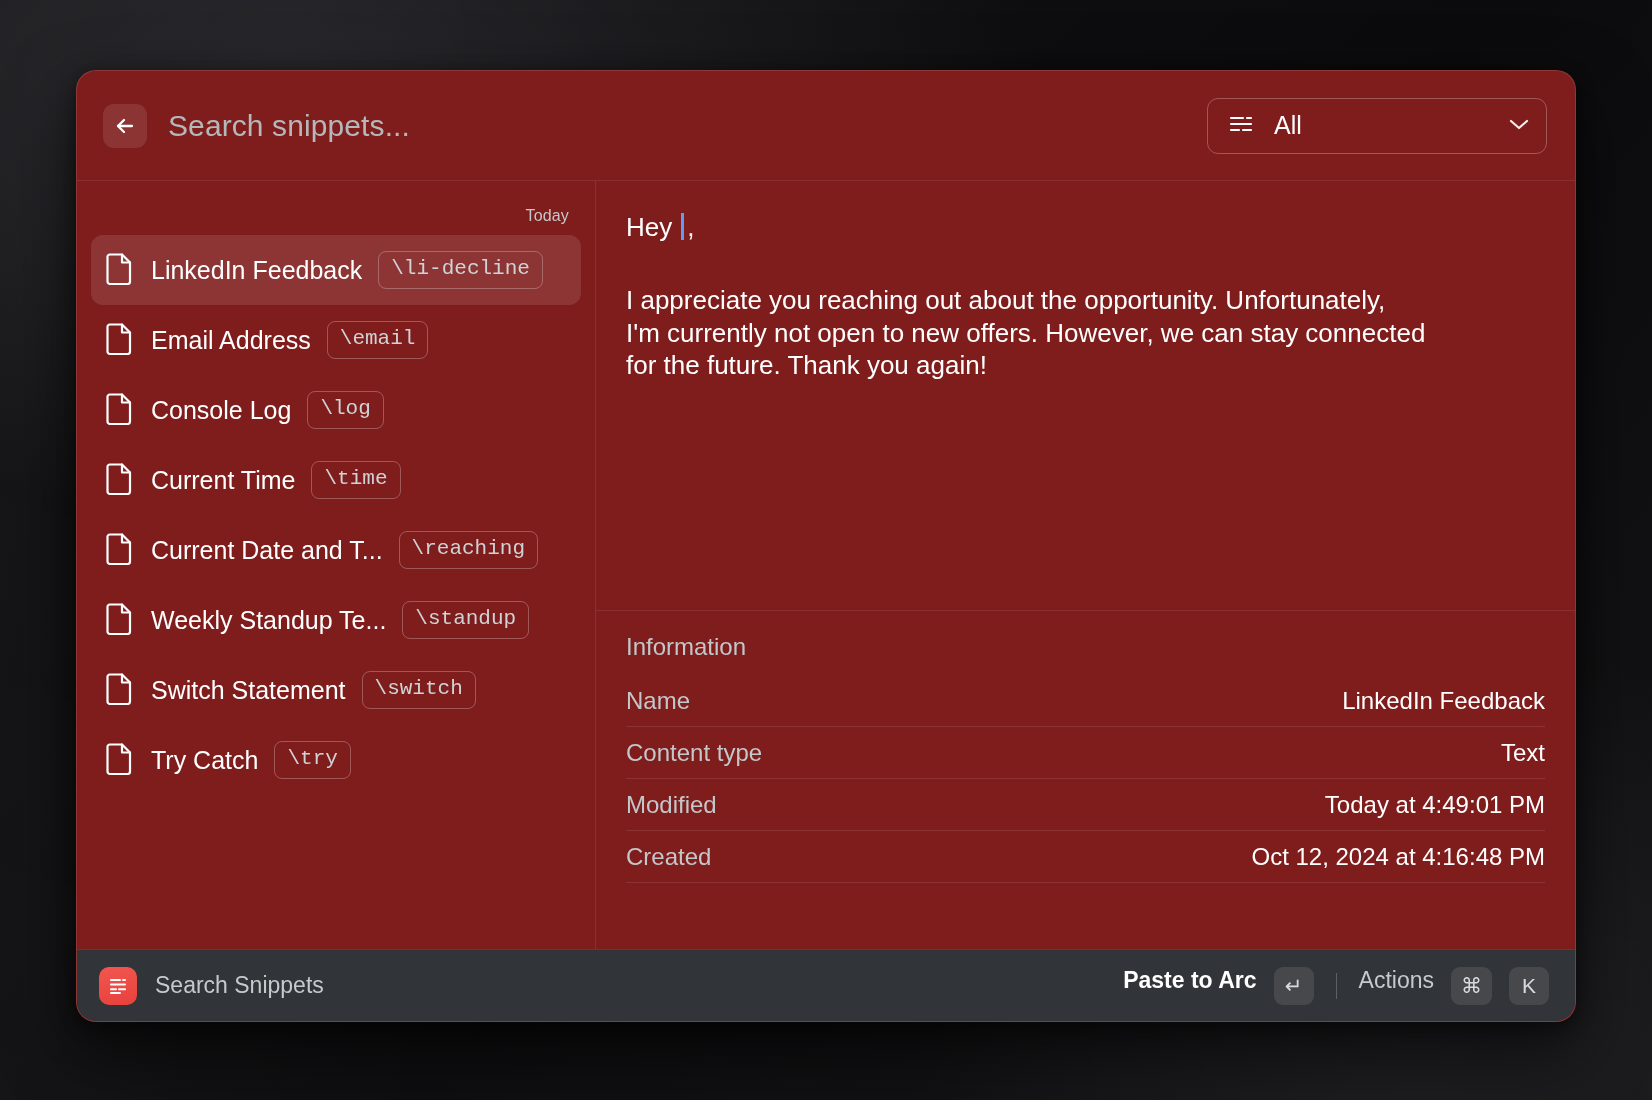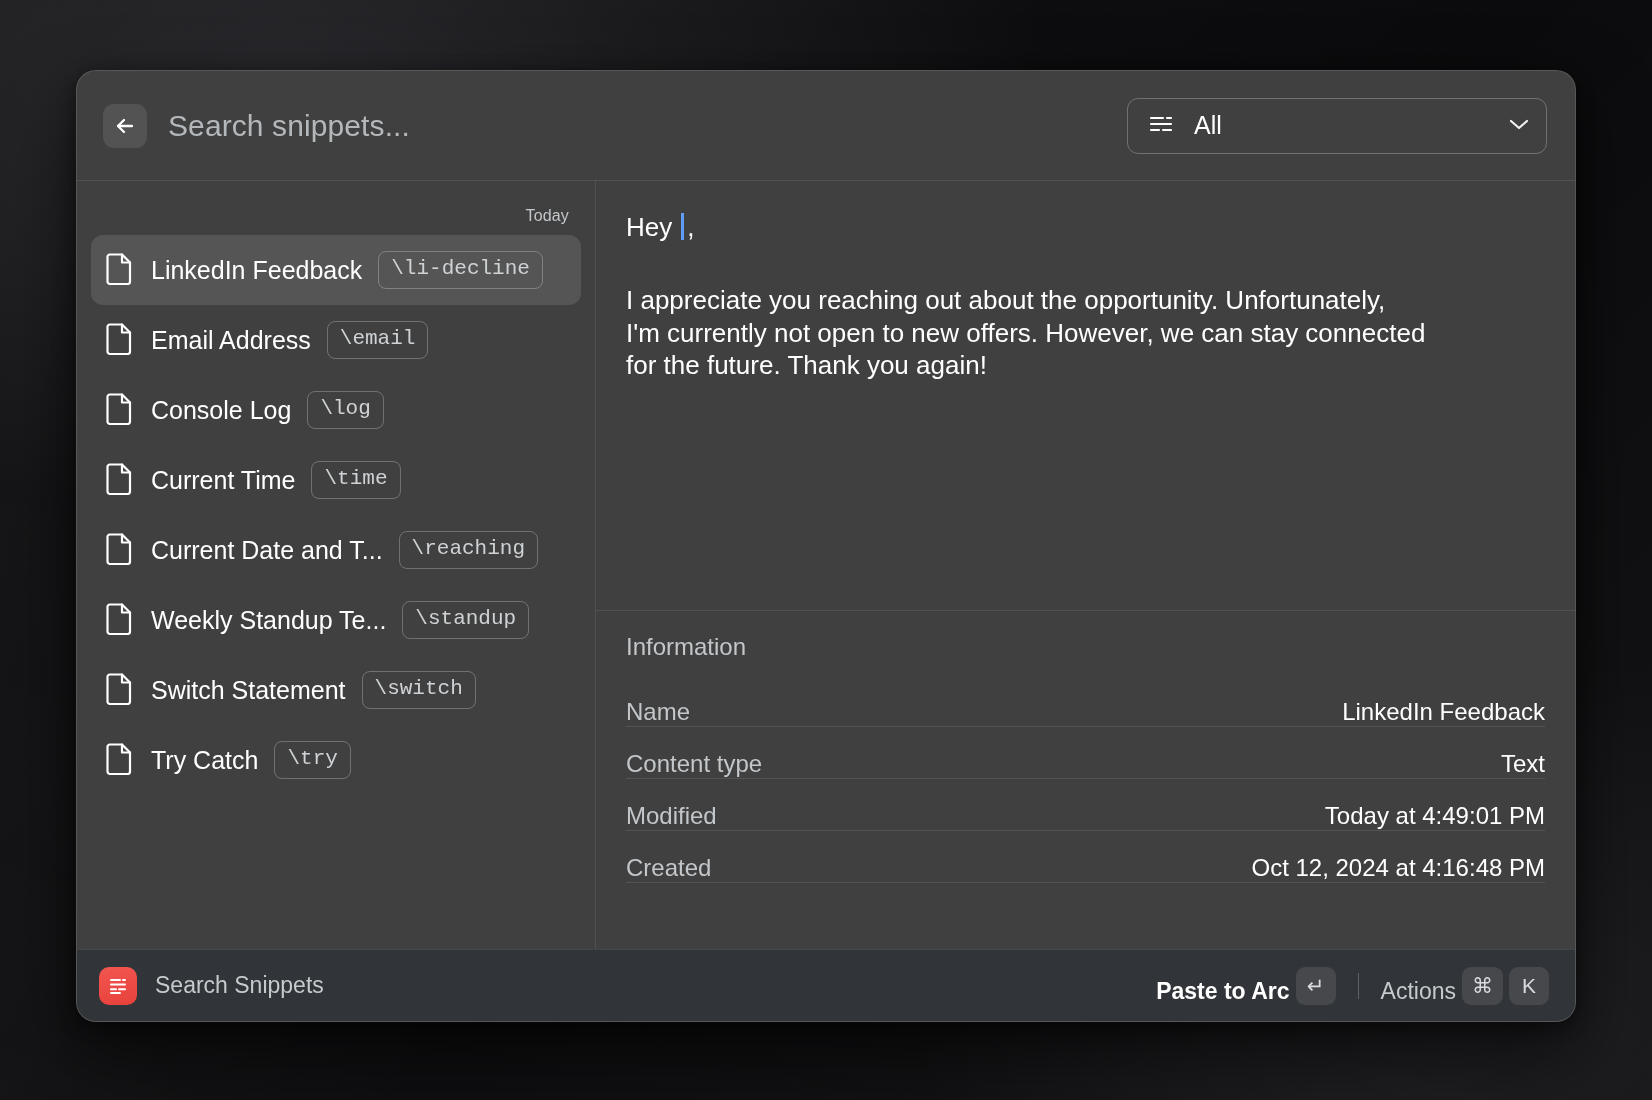--- a/index.html
+++ b/index.html
@@ -34,21 +34,21 @@
       linear-gradient(15deg, rgba(255,255,255,0.015) 0%, rgba(255,255,255,0) 45%);
   }
 
   
   #window {
     position: absolute;
     left: 76px;
     top: 70px;
     width: 1500px;
     height: 952px;
-    background: #404040;
+    background: #7f1d1d;
     border-radius: 20px;
     border: 1px solid rgba(255,255,255,0.12);
     box-shadow:
       0 28px 70px rgba(0,0,0,0.62),
       0 4px 18px rgba(0,0,0,0.45);
     overflow: hidden;
     display: flex;
     flex-direction: column;
   }
 
@@ -84,21 +84,21 @@
     outline: none;
     color: #ffffff;
     font-family: "Liberation Sans", sans-serif;
     font-size: 30px;
     letter-spacing: 0.1px;
   }
   #search-input::placeholder { color: #b4b8bb; opacity: 1; }
 
   .filter-select {
     flex: 0 0 auto;
-    width: 420px;
+    width: 340px;
     height: 56px;
     border: 1px solid rgba(255,255,255,0.26);
     border-radius: 11px;
     display: flex;
     align-items: center;
     padding: 0 16px 0 20px;
     cursor: pointer;
     margin-left: 20px;
   }
   .filter-icon { flex: 0 0 auto; display: block; margin-right: 20px; }
@@ -212,21 +212,21 @@
   }
 
   .info-title {
     color: #c3c7ca;
     font-size: 24px;
     padding-bottom: 14px;
   }
 
   .info-row {
     display: flex;
-    align-items: flex-end;
+    align-items: center;
     justify-content: space-between;
     height: 52px;
     border-bottom: 1px solid rgba(255,255,255,0.10);
   }
   .info-row:first-of-type { border-top: none; }
   .info-key { color: #c3c7ca; font-size: 24px; }
   .info-val { color: #ffffff; font-size: 24px; text-align: right; }
 
   
   #footer {
@@ -253,22 +253,22 @@
   .footer-app-name {
     color: #c6cacd;
     font-size: 23px;
     margin-left: 18px;
   }
 
   .footer-spacer { flex: 1 1 auto; }
 
   .footer-action {
     display: flex;
-    align-items: flex-end;
-    gap: 6px;
+    align-items: flex-start;
+    gap: 17px;
     cursor: pointer;
   }
   .footer-action-label {
     color: #ffffff;
     font-size: 23px;
     font-weight: bold;
   }
   .footer-action-label.dim { color: #c6cacd; font-weight: normal; }
 
   .key-cap {

